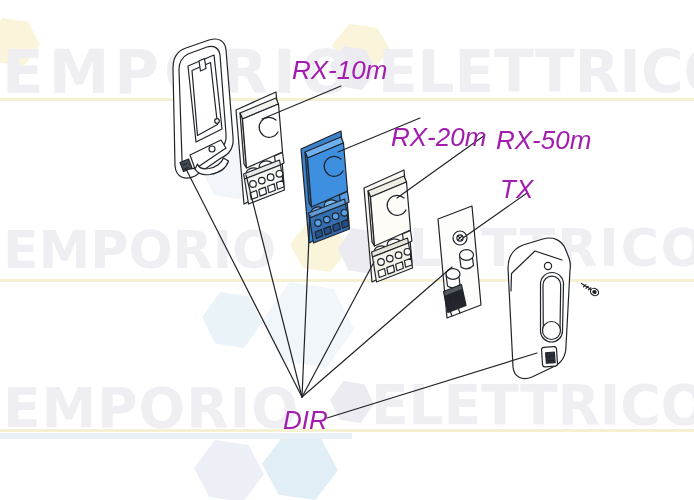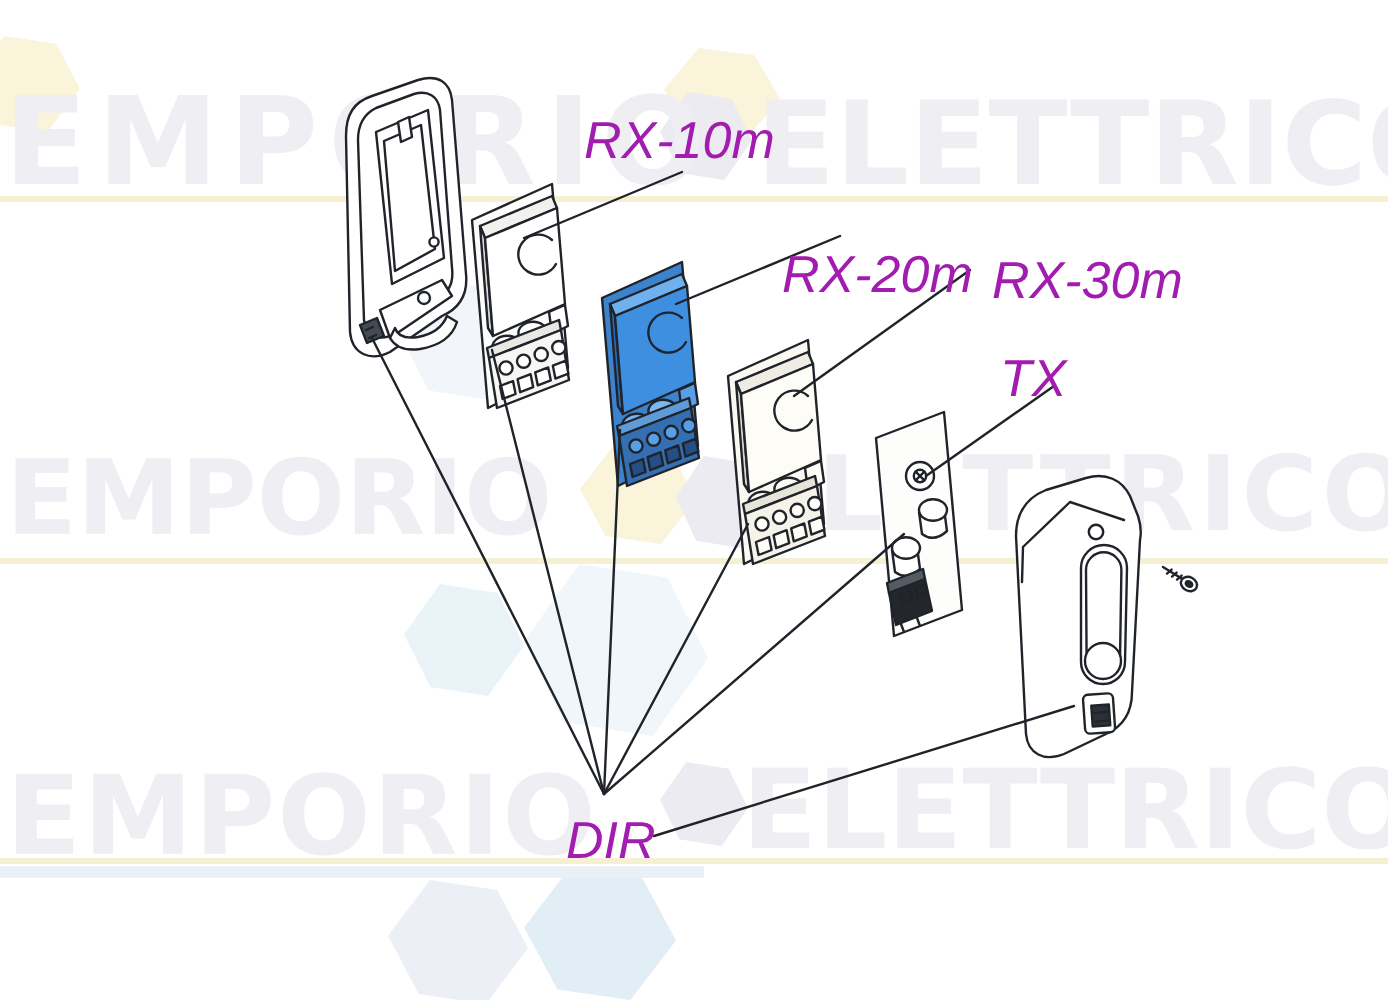--- a/index.html
+++ b/index.html
@@ -177,16 +177,16 @@
       <path d="M302,397 L246,175"></path>
       <path d="M302,397 L310,215"></path>
       <path d="M302,397 L374,262"></path>
       <path d="M302,397 L452,267"></path>
     </g>
     <path class="lineart" d="M327,418 L537,353"></path>
   </svg>
 
   <span class="lbl lbl-rx10">RX-10m</span>
   <span class="lbl lbl-rx20">RX-20m</span>
-  <span class="lbl lbl-rx30">RX-30m</span>
+  <span class="lbl lbl-rx30">RX-50m</span>
   <span class="lbl lbl-tx">TX</span>
   <span class="lbl lbl-dir">DIR</span>
 </div>
 
 </body></html>

